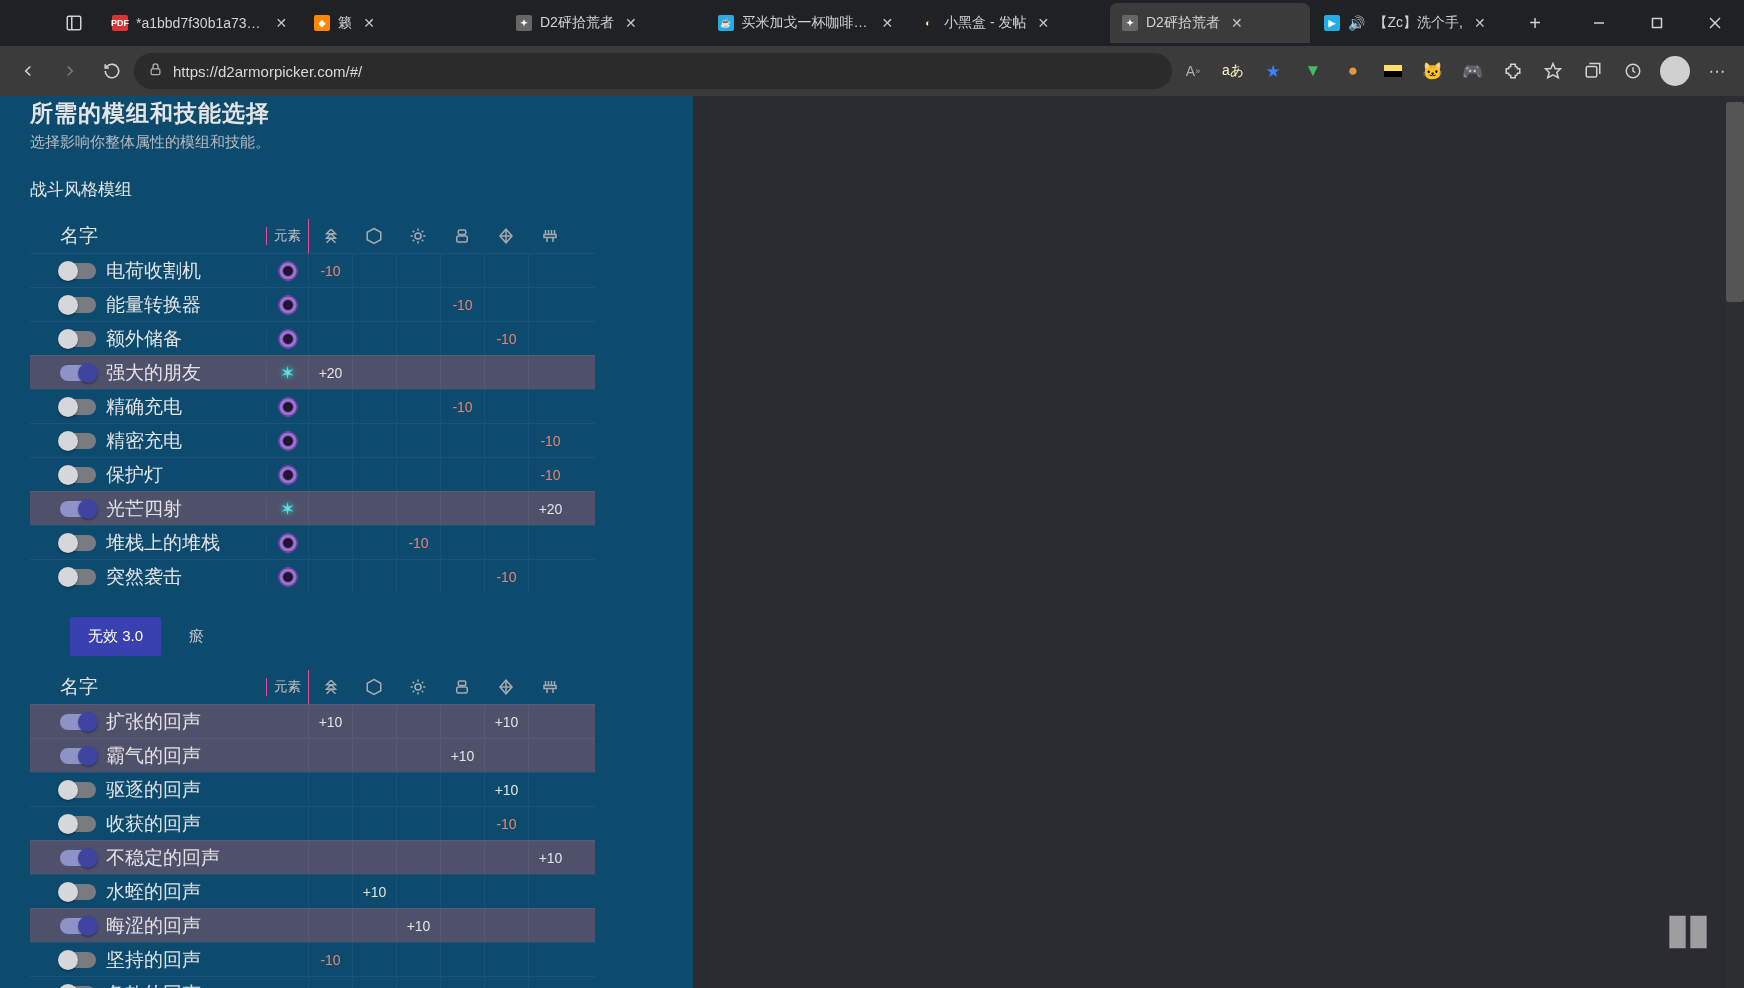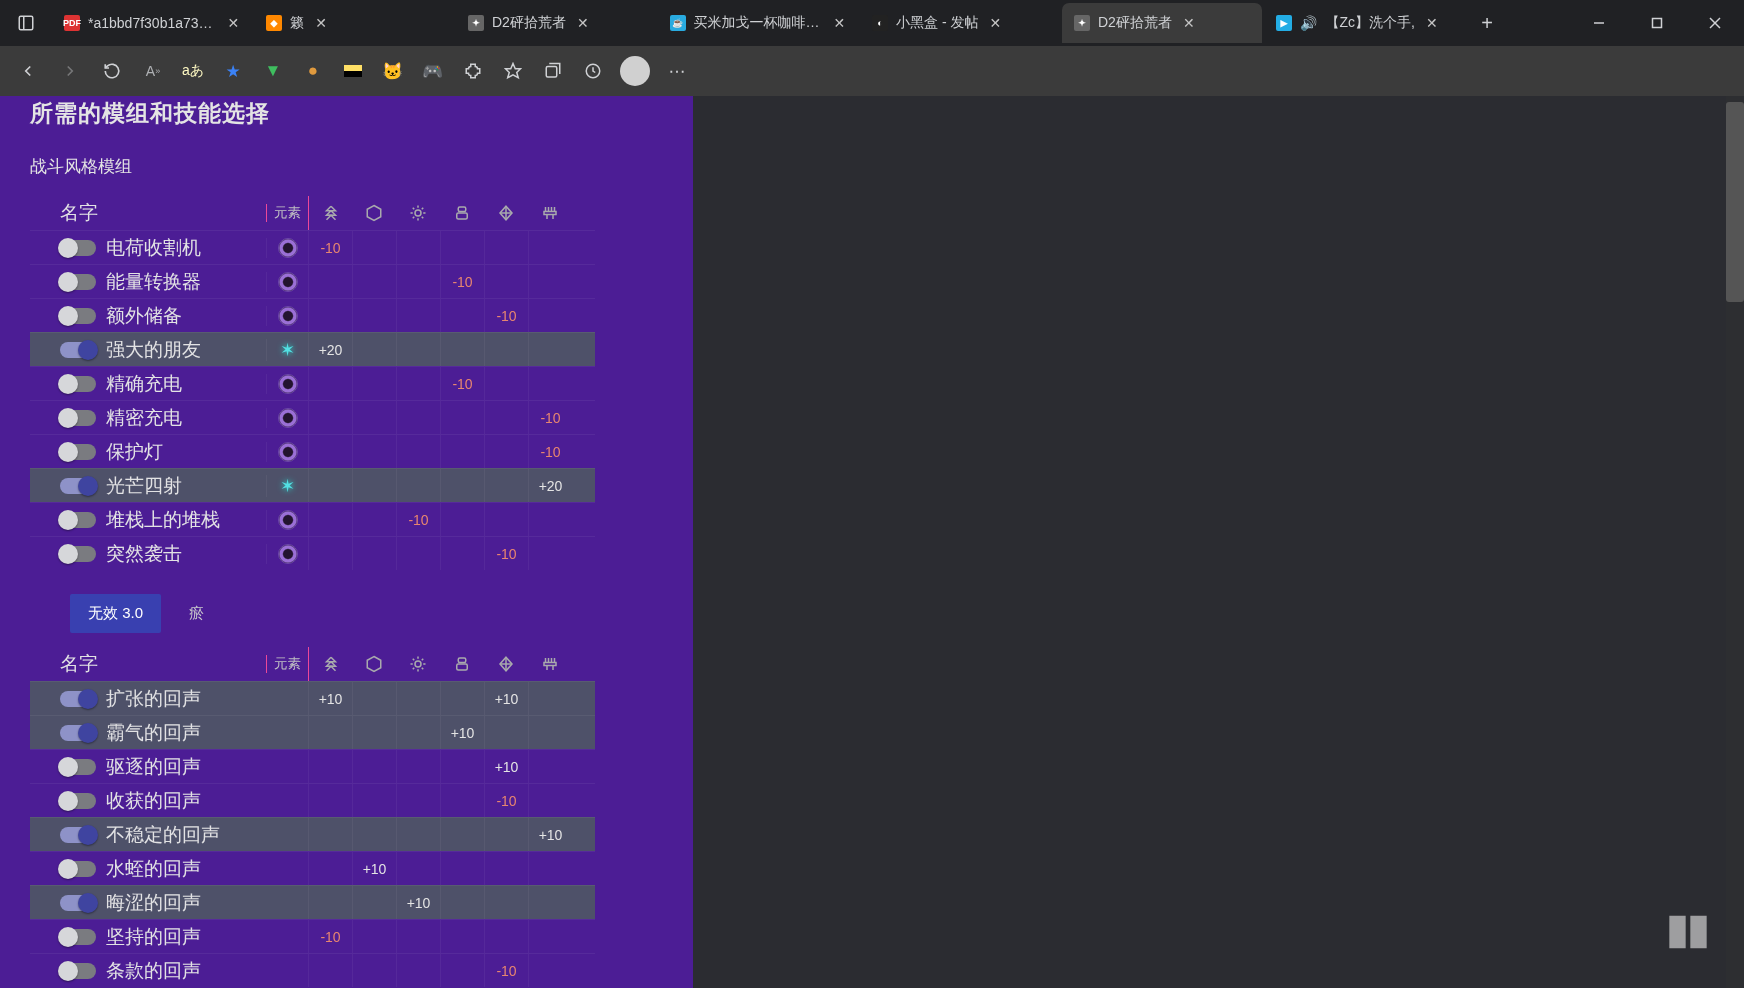--- a/index.html
+++ b/index.html
@@ -1,19 +1,19 @@
 <!DOCTYPE html>
 <html><head>
 <meta charset="utf-8">
 <style>
 * { margin: 0; padding: 0; box-sizing: border-box; }
 body { font-family: "Microsoft YaHei", "Segoe UI", sans-serif; background: #000; width: 1744px; height: 988px; overflow: hidden; position: relative; }
 
 
-.titlebar { height: 46px; background: #202124; display: flex; align-items: center; color: #cfd1d4; }
+.titlebar { height: 46px; background: #202124; display: flex; align-items: center; color: #cfd1d4; padding-left: 48px; }
 .titlebar .sidebar-btn { width: 52px; display: flex; justify-content: center; align-items: center; height: 46px; }
 .tab { height: 40px; display: flex; align-items: center; padding: 0 10px 0 12px; border-radius: 7px 7px 0 0; font-size: 14px; color: #cfd1d4; gap: 8px; min-width: 0; }
 .tab.active { background: #3b3b3b; }
 .tab .favicon { width: 16px; height: 16px; display: flex; align-items: center; justify-content: center; font-size: 12px; border-radius: 2px; }
 .tab .title { max-width: 140px; white-space: nowrap; overflow: hidden; text-overflow: ellipsis; }
 .tab .close { width: 18px; height: 18px; display: flex; align-items: center; justify-content: center; color: #c5c5c5; cursor: pointer; }
 .newtab { width: 34px; height: 34px; display: flex; align-items: center; justify-content: center; font-size: 20px; color: #cfd1d4; margin-left: 6px; cursor: pointer; }
 .win-controls { margin-left: auto; display: flex; }
 .win-controls div { width: 58px; height: 46px; display: flex; align-items: center; justify-content: center; color: #cfd1d4; }
 
@@ -21,21 +21,21 @@
 .toolbar { height: 50px; background: #3b3b3b; display: flex; align-items: center; gap: 2px; padding: 0 8px; }
 .nav-btn { width: 40px; height: 40px; display: flex; align-items: center; justify-content: center; color: #cfd1d4; border-radius: 6px; }
 .addr { flex: 1; height: 36px; background: #2b2b2b; border-radius: 18px; display: flex; align-items: center; padding: 0 14px; gap: 10px; color: #cfd1d4; font-size: 15px; }
 .addr .lock { color: #aeb0b3; }
 .addr .url { color: #d8d8d8; }
 .tool-icon { width: 38px; height: 38px; display: flex; align-items: center; justify-content: center; color: #cfd1d4; font-size: 17px; }
 .avatar { width: 30px; height: 30px; background: #d0d0d0; border-radius: 50%; margin: 0 6px; }
 
 
 .page { position: relative; height: 892px; background: #1f2124; color: #e4e4e4; display: flex; }
-.panel { width: 693px; background: #4c1d95; height: 100%; overflow: hidden; padding: 0 0 0 30px; position: relative; }
+.panel { width: 693px; background: #0c4a6e; height: 100%; overflow: hidden; padding: 0 0 0 30px; position: relative; }
 .panel h1 { font-size: 23px; font-weight: 700; color: #e4e4e4; margin-top: 2px; letter-spacing: 1px; }
 .panel .subtitle { font-size: 15px; color: #b8b9bd; margin-top: 4px; }
 .section-title { font-size: 17px; color: #e4e4e4; margin-top: 26px; }
 
 .table { margin-top: 18px; width: 565px; }
 .thead, .row { display: flex; align-items: center; height: 34px; }
 .thead { color: #b5b5b8; font-size: 14px; }
 .col-name { width: 236px; padding-left: 30px; display: flex; align-items: center; gap: 10px; color: #e2e2e4; font-size: 19px; }
 .thead .col-name { padding-left: 30px; }
 .col-elem { width: 42px; display:flex; align-items:center; justify-content:center; color:#b5b5b8; font-size:13px;}
@@ -159,20 +159,27 @@
       <svg width="18" height="18" viewBox="0 0 24 24" fill="none" stroke="#cfd1d4" stroke-width="2.2">
         <polyline points="9 18 15 12 9 6"></polyline>
       </svg>
     </div>
   <div class="nav-btn">
       <svg width="18" height="18" viewBox="0 0 24 24" fill="none" stroke="#cfd1d4" stroke-width="2.2">
         <path d="M3 12a9 9 0 1 0 3-6.7L3 8"></path>
         <polyline points="3 3 3 8 8 8"></polyline>
       </svg>
     </div>
+  <div class="addr">
+    <span class="lock"><svg width="15" height="15" viewBox="0 0 24 24" fill="none" stroke="#aeb0b3" stroke-width="2">
+          <rect x="5" y="11" width="14" height="9" rx="2"></rect>
+          <path d="M8 11V7a4 4 0 0 1 8 0v4"></path>
+        </svg></span>
+    <span class="url">https://d2armorpicker.com/#/</span>
+  </div>
   <div class="tool-icon" style="font-size:14px;color:#aeb0b3;">A<sup style="font-size:9px">»</sup></div>
   <div class="tool-icon" style="font-size:14px;color:#fef9c3;">aあ</div>
   <div class="tool-icon" style="color:#3b82f6">★</div>
   <div class="tool-icon" style="color:#3fbe5f">▼</div>
   <div class="tool-icon" style="color:#e09a3e">●</div>
   <div class="tool-icon">
       <span style="display:inline-block;width:18px;height:12px;background:linear-gradient(#ffe066 50%,#000 50%);"></span>
     </div>
   <div class="tool-icon">🐱</div>
   <div class="tool-icon">🎮</div>
@@ -198,20 +205,21 @@
         <polyline points="12 7 12 12 15 14"></polyline>
       </svg>
     </div>
   <div class="avatar"></div>
   <div class="tool-icon">⋯</div>
 </div>
 
 <div class="page">
   <div class="panel">
     <h1>所需的模组和技能选择</h1>
+    <div class="subtitle">选择影响你整体属性的模组和技能。</div>
     <div class="section-title">战斗风格模组</div>
 
     <div class="table">
       <div class="thead">
         <div class="col-name">名字</div>
         <div class="col-elem header col-border">元素</div>
         <div class="col-stat col-border">
             <svg class="hex" viewBox="0 0 24 24" fill="none" stroke="currentColor" stroke-width="2">
               <polyline points="12 3 6 9 12 9 6 15 12 15 6 21"></polyline>
               <polyline points="12 3 18 9 12 9 18 15 12 15 18 21"></polyline>

